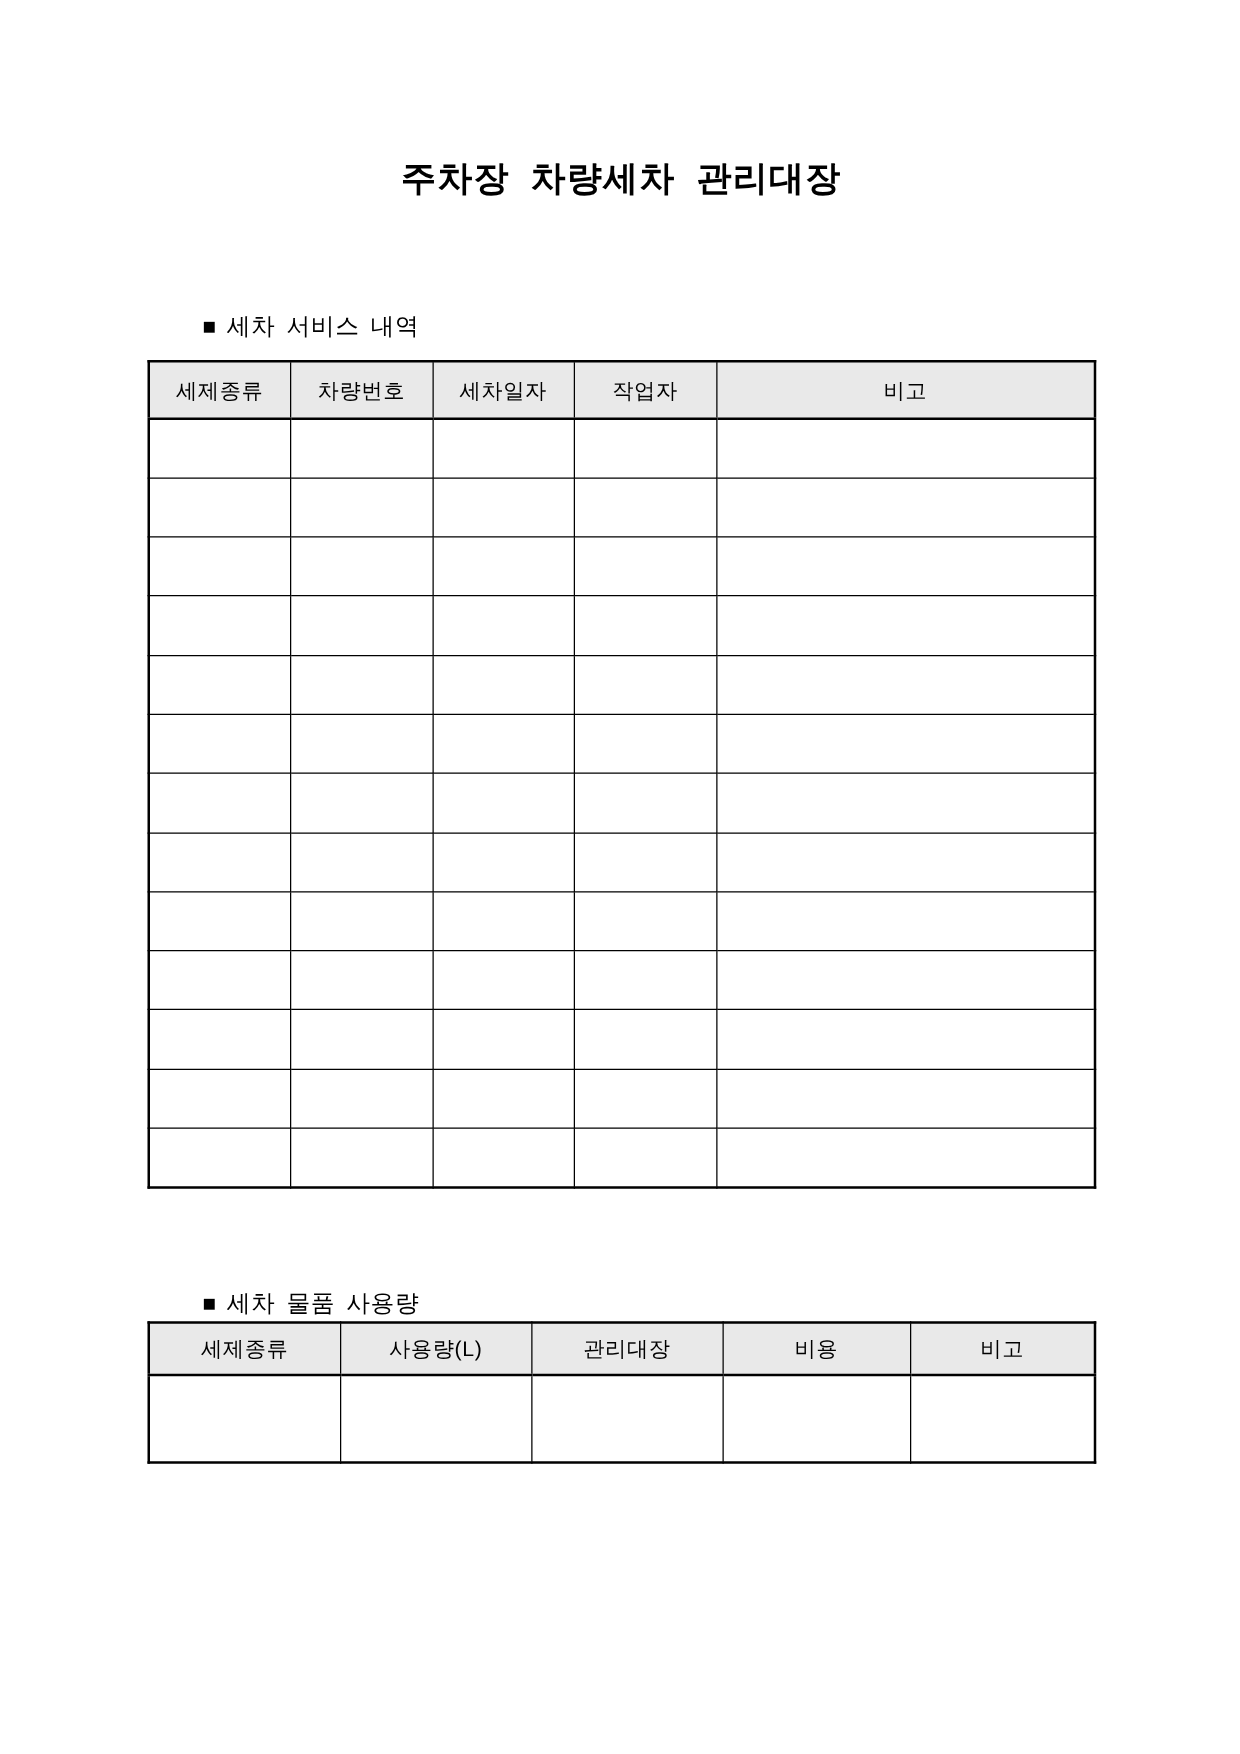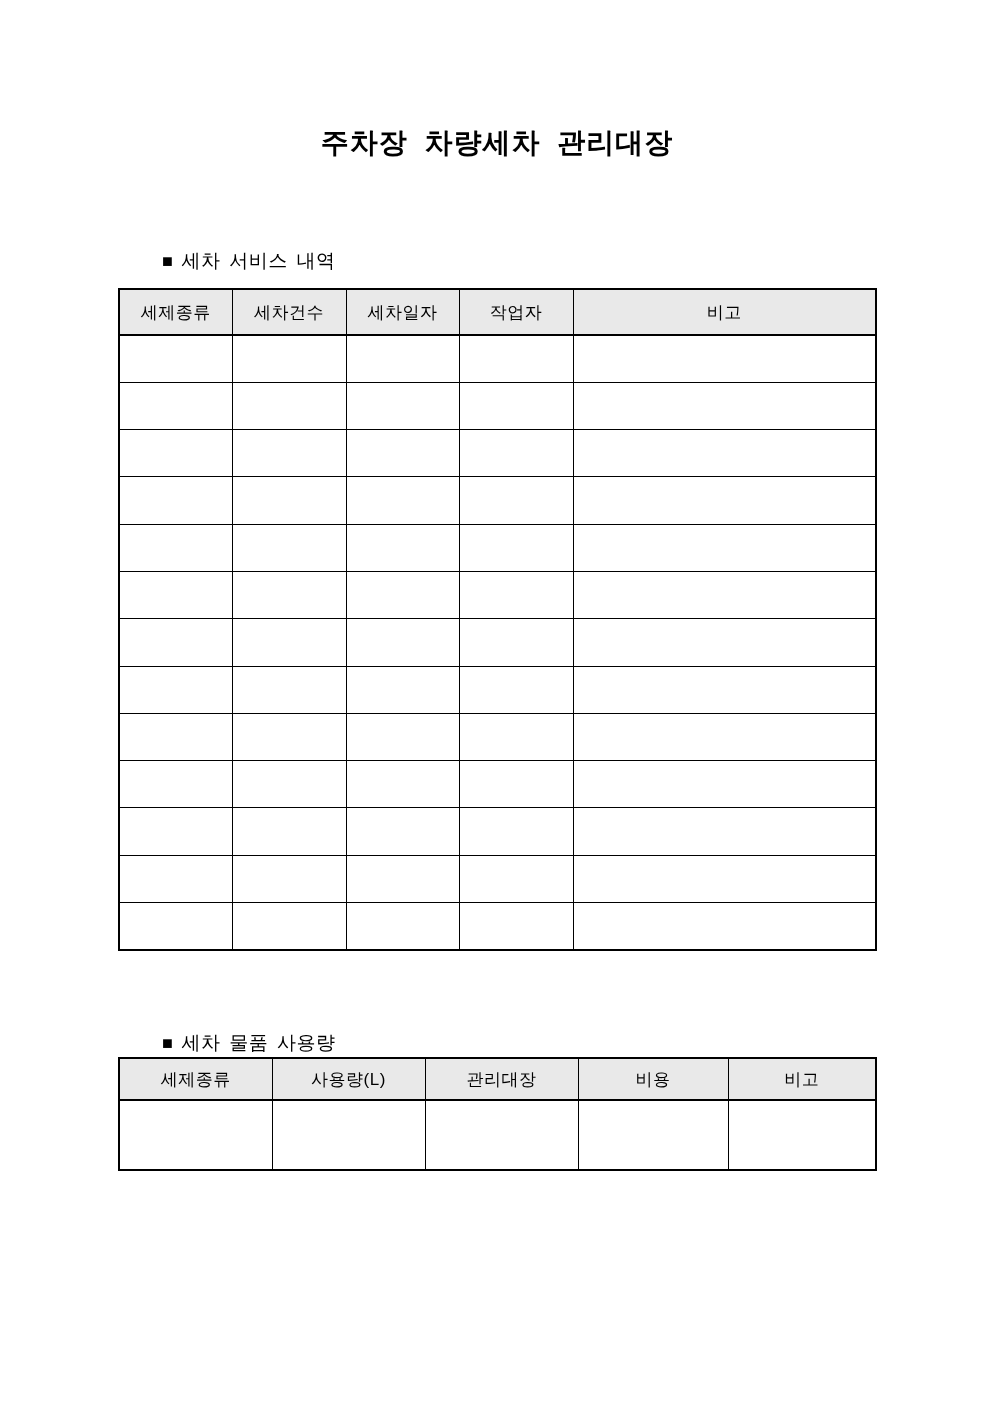--- a/index.html
+++ b/index.html
@@ -94,21 +94,21 @@
     <colgroup>
       <col style="width:113px">
       <col style="width:114px">
       <col style="width:113px">
       <col style="width:114px">
       <col style="width:303px">
     </colgroup>
     <thead>
       <tr>
         <th>세제종류</th>
-        <th>세차건수</th>
+        <th>차량번호</th>
         <th>세차일자</th>
         <th>작업자</th>
         <th>비고</th>
       </tr>
     </thead>
     <tbody>
         <tr>
           <td></td>
           <td></td>
           <td></td>

